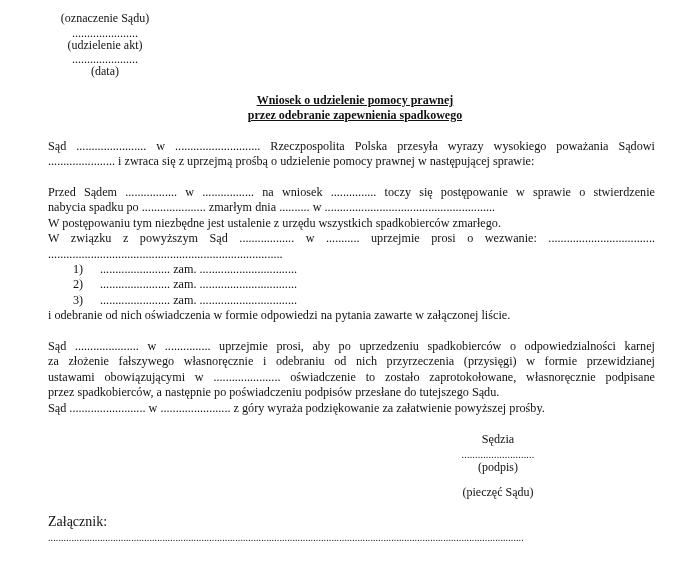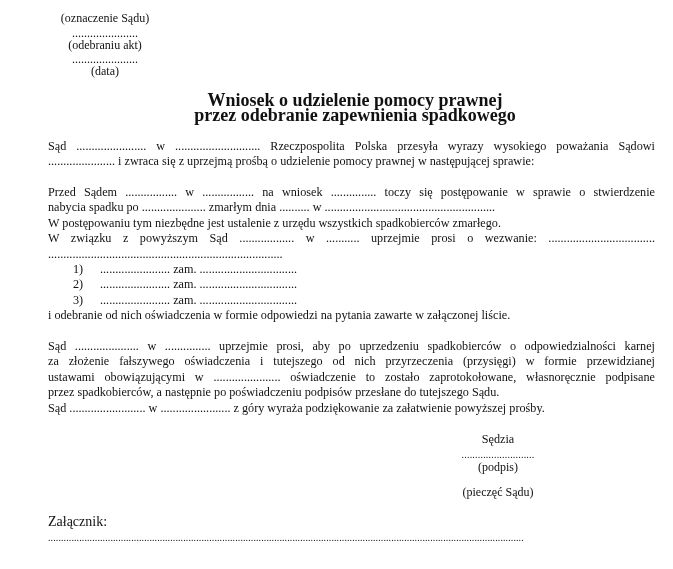--- a/index.html
+++ b/index.html
@@ -26,22 +26,23 @@
       width: 100px;
       text-align: center;
     }
     .header-block div { height: 12.5px; }
     .title {
       left: 150px;
       top: 93px;
       width: 410px;
       text-align: center;
       font-weight: bold;
-      font-size: 18px;
+      font-size: 12px;
       line-height: 15px;
+      text-decoration: underline;
     }
     .body-text {
       font-size: 12.2px;
       line-height: 15.4px;
       left: 48px;
       width: 607px;
     }
     .line {
       display: block;
       white-space: nowrap;
@@ -91,21 +92,21 @@
       overflow: hidden;
       letter-spacing: 0.1px;
     }
   </style>
 </head>
 <body>
 
 <div class="abs small header-block">
   <div>(oznaczenie Sądu)</div>
   <div style="margin-top:2px;">......................</div>
-  <div>(odebraniu akt)</div>
+  <div>(udzielenie akt)</div>
   <div style="margin-top:1px;">......................</div>
   <div>(data)</div>
 </div>
 
 <div class="abs title">
   <div>Wniosek o udzielenie pomocy prawnej</div>
   <div>przez odebranie zapewnienia spadkowego</div>
 </div>
 
 <div class="abs body-text" style="top:139px;">
@@ -126,21 +127,21 @@
     <span class="list-num">2)</span><span>....................... zam. ................................</span>
   </span>
   <span class="line list-line">
     <span class="list-num">3)</span><span>....................... zam. ................................</span>
   </span>
   <span class="line">i odebranie od nich oświadczenia w formie odpowiedzi na pytania zawarte w załączonej liście.</span>
 </div>
 
 <div class="abs body-text" style="top:339px;">
   <span class="line justify">Sąd ..................... w ............... uprzejmie prosi, aby po uprzedzeniu spadkobierców o odpowiedzialności karnej</span>
-  <span class="line justify">za złożenie fałszywego oświadczenia i tutejszego od nich przyrzeczenia (przysięgi) w formie przewidzianej</span>
+  <span class="line justify">za złożenie fałszywego własnoręcznie i odebraniu od nich przyrzeczenia (przysięgi) w formie przewidzianej</span>
   <span class="line justify">ustawami obowiązującymi w ...................... oświadczenie to zostało zaprotokołowane, własnoręcznie podpisane</span>
   <span class="line">przez spadkobierców, a następnie po poświadczeniu podpisów przesłane do tutejszego Sądu.</span>
   <span class="line">Sąd ......................... w ....................... z góry wyraża podziękowanie za załatwienie powyższej prośby.</span>
 </div>
 
 <div class="abs sig-block">
   <div class="sig-title">Sędzia</div>
   <div class="sig-dots" style="margin-top:2px;">...........................</div>
   <div class="small">(podpis)</div>
   <div class="small" style="margin-top:13px;">(pieczęć Sądu)</div>

